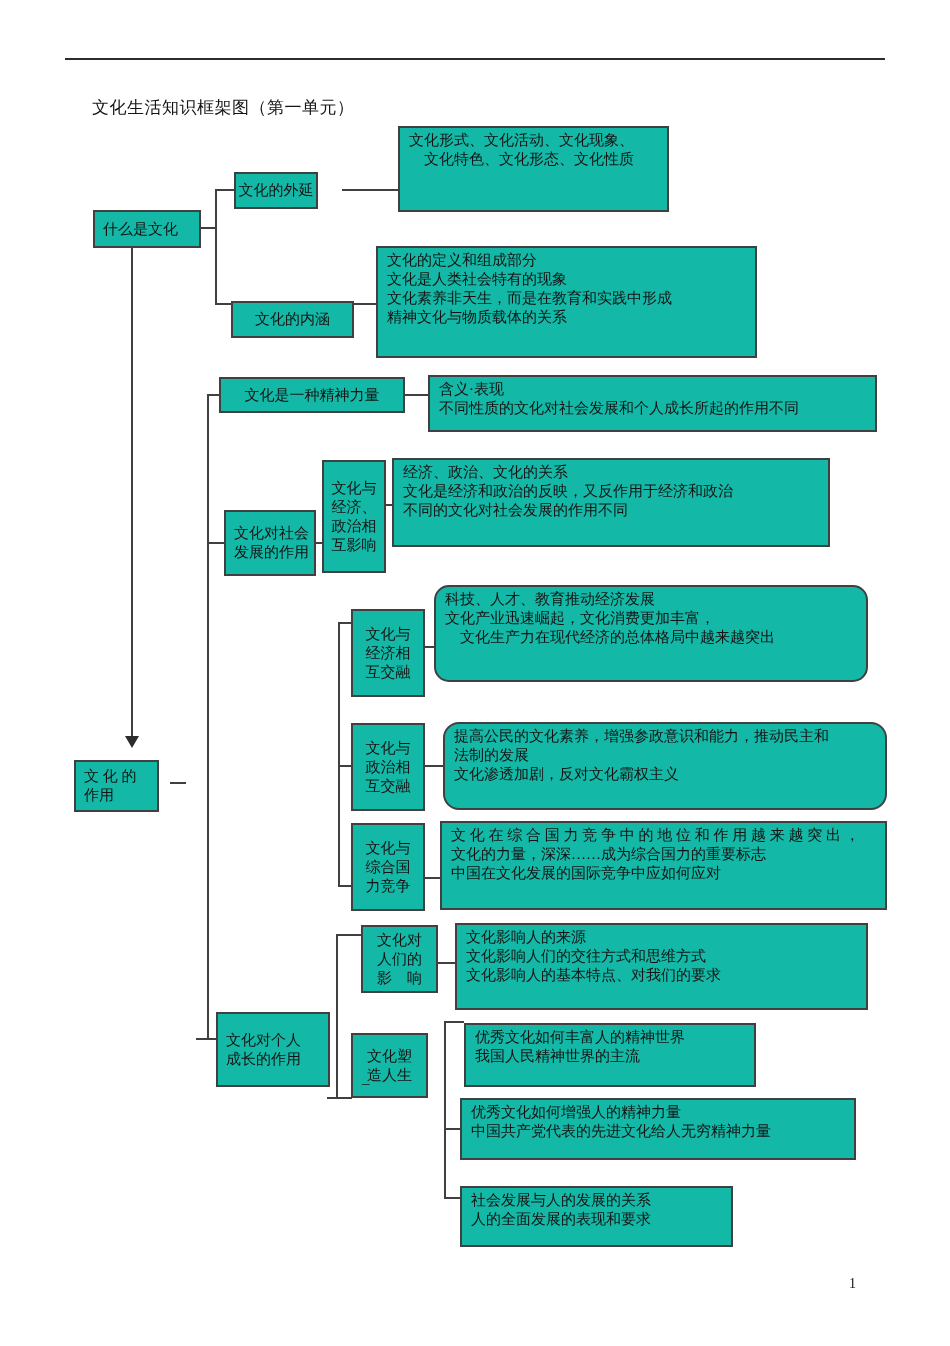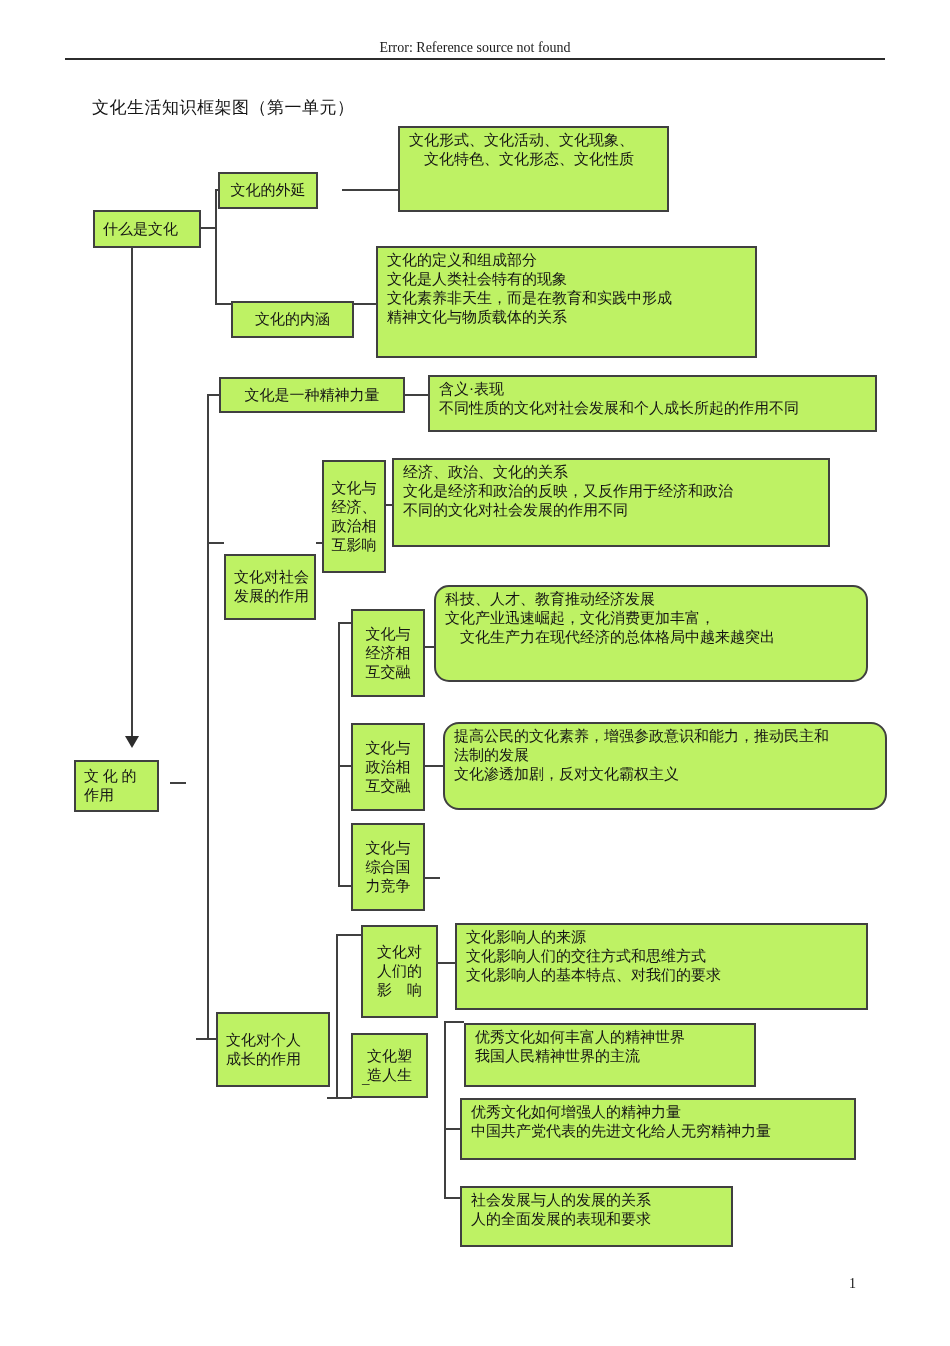--- a/index.html
+++ b/index.html
@@ -8,42 +8,42 @@
     font-family:"Liberation Serif","DejaVu Serif",serif; color:#141414;
     overflow:hidden;
   }
   .hdr { position:absolute; top:40px; left:0; width:950px; text-align:center;
          font-size:14px; color:#1a1a1a; }
   .hdr-rule { position:absolute; top:58px; left:65px; width:820px; height:2px; background:#2c2c2c; }
   .doc-title { position:absolute; top:96px; left:92px; font-size:17px; font-weight:normal; letter-spacing:0.5px; }
   .pageno { position:absolute; top:1276px; left:849px; font-size:14px; }
 
   .box { position:absolute; border:2px solid #404040; box-sizing:border-box;
-         background:#bef264; font-size:15px; line-height:19px; white-space:pre-line; }
+         background:#14b8a6; font-size:15px; line-height:19px; white-space:pre-line; }
   .label { display:flex; align-items:center; justify-content:center; text-align:left; }
   .label-l { display:flex; align-items:center; justify-content:flex-start; padding-left:8px; text-align:left; }
   .detail { padding:3px 8px 2px 9px; }
 
   .line { position:absolute; background:#404040; }
   .arrowhead { position:absolute; width:0; height:0;
                border-left:7px solid transparent; border-right:7px solid transparent;
                border-top:12px solid #2c2c2c; }
   .stray-mark { position:absolute; font-size:15px; color:#141414; }
 
   
   .b-what       { left:93px;  top:210px; width:108px; height:38px; }
-  .b-extension  { left:218px; top:172px; width:100px; height:37px; }
+  .b-extension  { left:234px; top:172px; width:84px; height:37px; }
   .b-connotation{ left:231px; top:301px; width:123px; height:37px; }
   .b-spirit     { left:219px; top:377px; width:186px; height:36px; }
-  .b-social     { left:224px; top:510px; width:92px;  height:66px;margin-top:44px; }
+  .b-social     { left:224px; top:510px; width:92px;  height:66px; }
   .b-econpol    { left:322px; top:460px; width:64px;  height:113px; }
   .b-econblend  { left:351px; top:609px; width:74px;  height:88px; }
   .b-polblend   { left:351px; top:723px; width:74px;  height:88px; }
   .b-natpower   { left:351px; top:823px; width:74px;  height:88px; }
-  .b-peopleinf  { left:361px; top:925px; width:77px;  height:93px; }
+  .b-peopleinf  { left:361px; top:925px; width:77px;  height:68px; }
   .b-personal   { left:216px; top:1012px; width:114px; height:75px; }
   .b-shapelife  { left:351px; top:1033px; width:77px;  height:65px; }
   .b-culturerole{ left:74px;  top:760px; width:85px;  height:52px; }
 
   
   .d-extension  { left:398px; top:126px; width:271px; height:86px; }
   .d-connotation{ left:376px; top:246px; width:381px; height:112px; }
   .d-spirit     { left:428px; top:375px; width:449px; height:57px; }
   .d-econpol    { left:392px; top:458px; width:438px; height:89px; }
   .d-econblend  { left:434px; top:585px; width:434px; height:97px;border-radius:15px; }
@@ -86,21 +86,20 @@
   .l28 { left:444px; top:1021px; width:20px; height:2px; }
   .l29 { left:444px; top:1128px; width:16px; height:2px; }
   .l30 { left:444px; top:1197px; width:16px; height:2px; }
   .m-underscore { left:362px; top:1070px; }
 </style>
 </head>
 <body>
 
 <div class="page">
 
-  <div class="hdr">Error: Reference source not found</div>
   <div class="hdr-rule"></div>
   <div class="doc-title">文化生活知识框架图（第一单元）</div>
 
   <div class="line l1"></div>
   <div class="line l2"></div>
   <div class="line l3"></div>
   <div class="line l4"></div>
   <div class="line l5"></div>
   <div class="line l6"></div>
   <div class="line l7"></div>
@@ -163,20 +162,23 @@
 　文化生产力在现代经济的总体格局中越来越突出</div>
   <div class="box label b-polblend">文化与
 政治相
 互交融</div>
   <div class="box detail d-polblend">提高公民的文化素养，增强参政意识和能力，推动民主和
 法制的发展
 文化渗透加剧，反对文化霸权主义</div>
   <div class="box label b-natpower">文化与
 综合国
 力竞争</div>
+  <div class="box detail d-natpower">文 化 在 综 合 国 力 竞 争 中 的 地 位 和 作 用 越 来 越 突 出 ，
+文化的力量，深深……成为综合国力的重要标志
+中国在文化发展的国际竞争中应如何应对</div>
 
   <div class="box label-l b-personal">文化对个人
 成长的作用</div>
   <div class="box label b-peopleinf">文化对
 人们的
 影　响</div>
   <div class="box detail d-peopleinf">文化影响人的来源
 文化影响人们的交往方式和思维方式
 文化影响人的基本特点、对我们的要求</div>
   <div class="box label b-shapelife">文化塑

